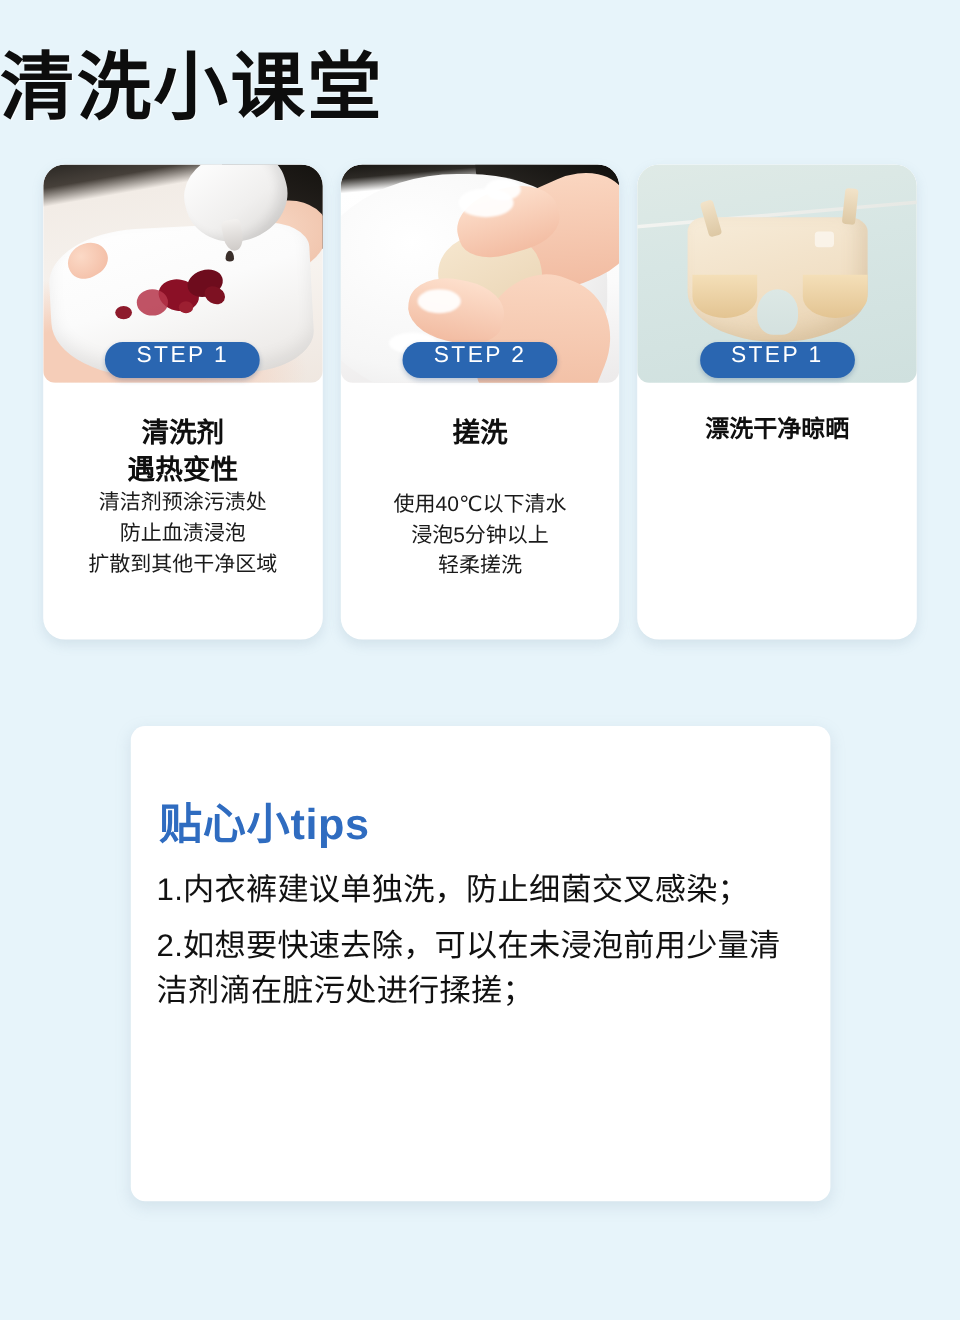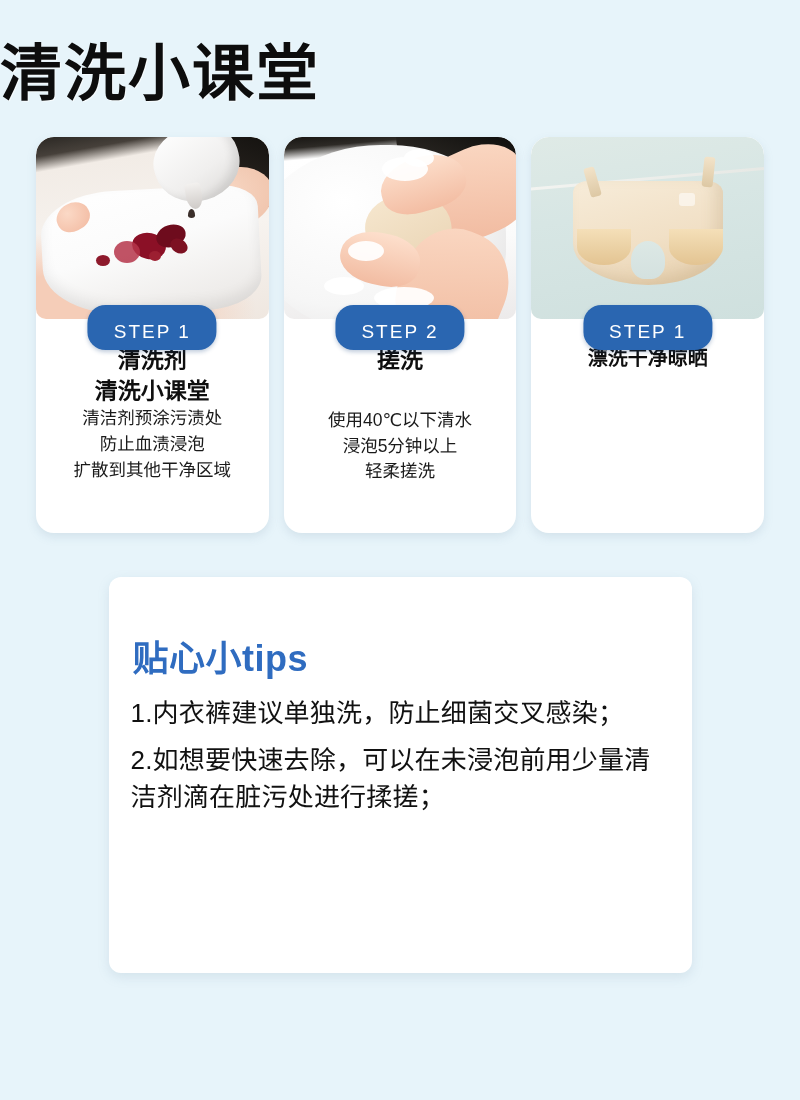--- a/index.html
+++ b/index.html
@@ -226,27 +226,27 @@
     width: 16px; height: 13px;
     background: rgba(255,255,255,0.55);
     border-radius: 3px;
   }
 
   
   .step-badge {
     position: absolute;
     left: 50%;
     transform: translateX(-50%);
-    top: 168px;
+    top: 148px;
     background: #2a66b1;
     color: #ffffff;
     font-size: 19px;
     letter-spacing: 2px;
     font-weight: normal;
-    padding: 16px 26px 7px;
+    padding: 1px 26px 7px;
     border-radius: 18px;
     white-space: nowrap;
     box-shadow: 0 2px 4px rgba(25,70,125,0.28);
     z-index: 5;
   }
 
   
   .step-body {
     padding: 26px 10px 0;
     text-align: center;
@@ -263,21 +263,21 @@
     font-size: 17.5px;
     line-height: 1.48;
     color: #1a1a1a;
     white-space: pre-line;
   }
   .step-card.no-desc .step-title { font-size: 20px; }
   .gap-2 { margin-top: 32px; }
 
   
   .tips-card {
-    margin: 44px auto 0;
+    margin: 72px auto 0;
     width: 583px;
     min-height: 396px;
     background: #ffffff;
     border-radius: 12px;
     box-shadow: 0 4px 12px rgba(120,150,170,0.18);
     box-sizing: border-box;
     padding: 52px 26px 20px 22px;
   }
   .tips-heading {
     font-size: 36px;
@@ -313,21 +313,21 @@
       <div class="stain s1"></div>
       <div class="stain s2"></div>
       <div class="stain s3"></div>
       <div class="stain s4"></div>
       <div class="stain s5"></div>
       <div class="stain s6"></div>
     </div>
     <div class="step-badge">STEP 1</div>
     <div class="step-body">
       <div class="step-title">清洗剂
-清洗小课堂</div>
+遇热变性</div>
       <div class="step-desc">清洁剂预涂污渍处
 防止血渍浸泡
 扩散到其他干净区域</div>
     </div>
   </div>
 
   <div class="step-card">
     <div class="photo photo-2">
       <div class="p2-darktop"></div>
       <div class="p2-basin"></div>

